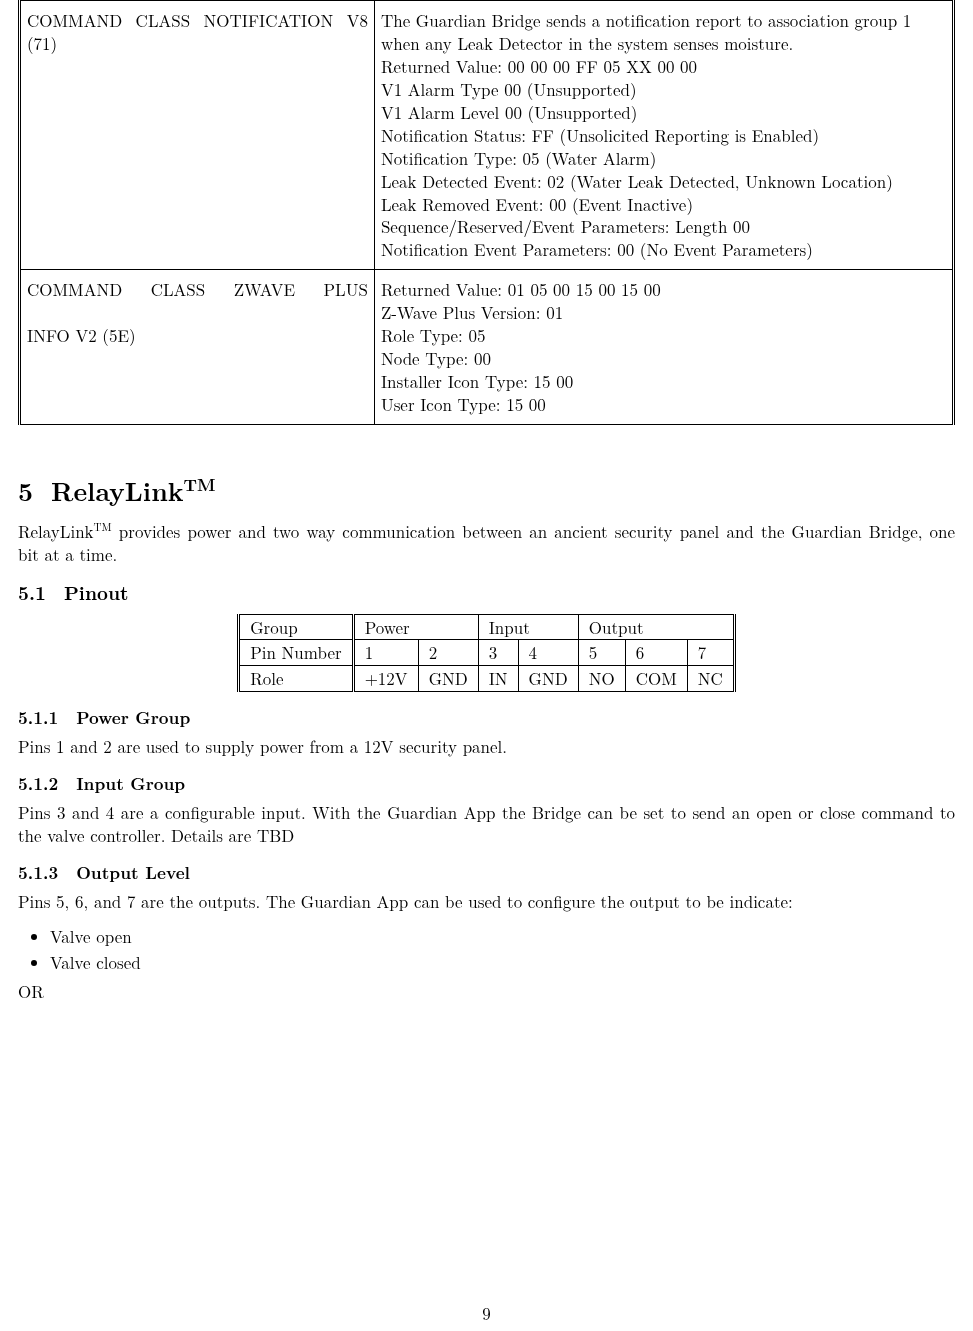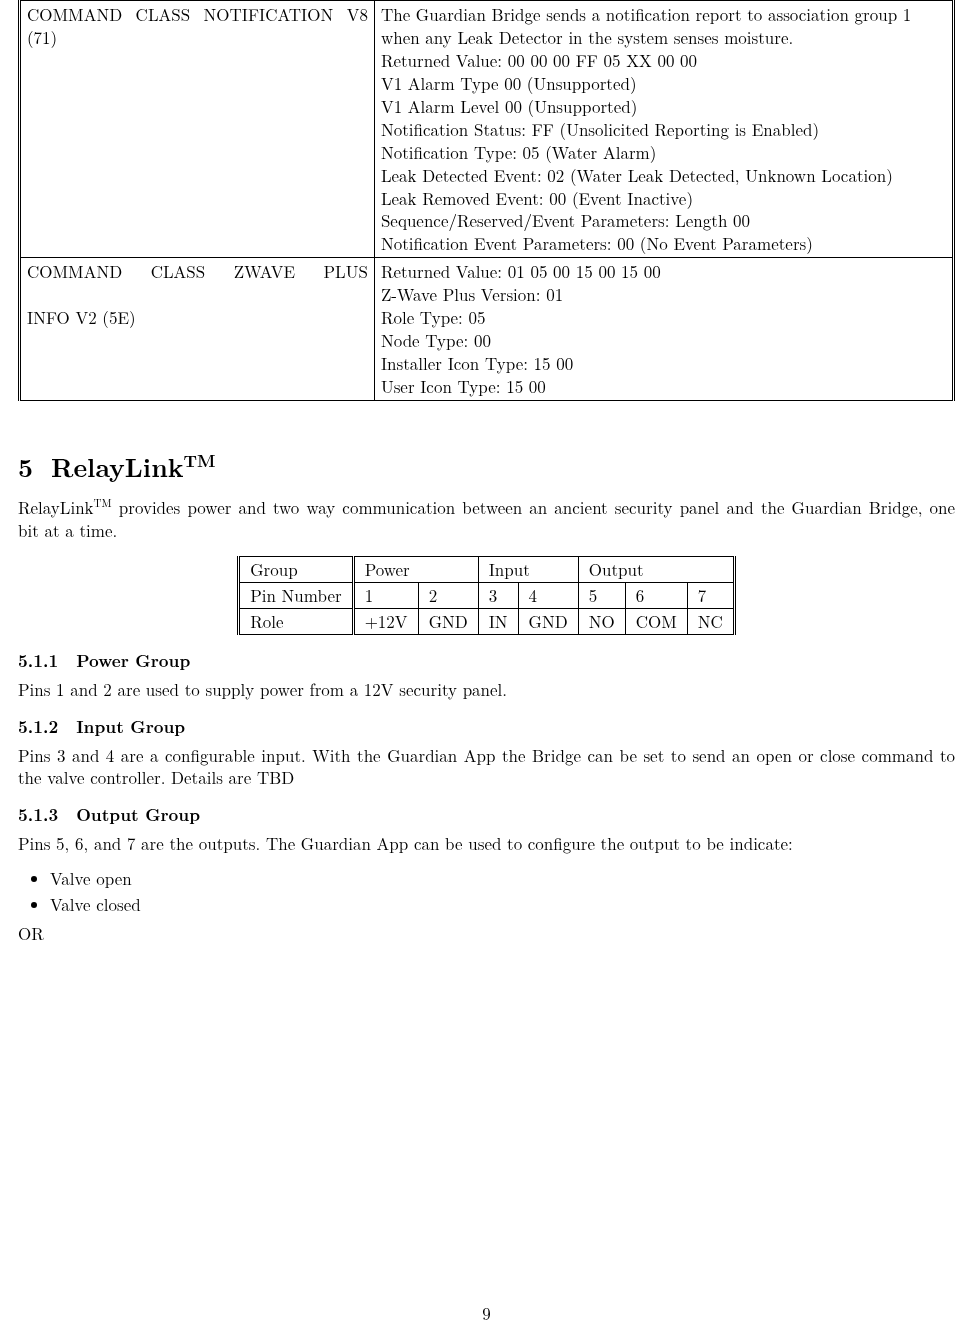--- a/index.html
+++ b/index.html
@@ -22,21 +22,21 @@
 
   
   .cmd-table {
     border-collapse: collapse;
     width: 100%;
     table-layout: fixed;
   }
   .cmd-table td {
     border: 1px solid #000;
     vertical-align: top;
-    padding: 2px 6px;
+    padding: 8px 6px;
     font-size: 17px;
   }
   .cmd-table .outer-l { border-left: 3px double #000; }
   .cmd-table .outer-r { border-right: 3px double #000; }
   .cmd-table .col-name { width: 38%; text-align: justify; }
   .cmd-table .col-desc { width: 62%; }
   .cmd-table .lines div { line-height: 1.35; }
 
   
   .justify-full {
@@ -156,20 +156,23 @@
     </tbody>
   </table>
 
   <h2 class="section">
     <span class="num">5</span><span>RelayLink</span><sup>TM</sup>
   </h2>
   <p class="body">
     <span>RelayLink</span><sup>TM</sup><span> provides power and two way communication between an ancient security panel and the Guardian Bridge, one bit at a time.</span>
   </p>
 
+  <h3 class="subsection">
+    <span class="num">5.1</span><span>Pinout</span>
+  </h3>
 
   <div class="pin-wrap">
     <table class="pin-table">
       <tbody>
           <tr>
         <td class="dbl-l dbl-sep">Group</td>
         <td colspan="2">Power</td>
         <td colspan="2">Input</td>
         <td colspan="3" class="dbl-r">Output</td>
       </tr>
@@ -201,21 +204,21 @@
     <span class="num">5.1.1</span><span>Power Group</span>
   </h4>
   <p class="body">Pins 1 and 2 are used to supply power from a 12V security panel.</p>
 
   <h4 class="subsub">
     <span class="num">5.1.2</span><span>Input Group</span>
   </h4>
   <p class="body">Pins 3 and 4 are a configurable input. With the Guardian App the Bridge can be set to send an open or close command to the valve controller. Details are TBD</p>
 
   <h4 class="subsub">
-    <span class="num">5.1.3</span><span>Output Group</span>
+    <span class="num">5.1.3</span><span>Output Level</span>
   </h4>
   <p class="body">Pins 5, 6, and 7 are the outputs. The Guardian App can be used to configure the output to be indicate:</p>
   <ul class="bul">
     <li>Valve open</li>
     <li>Valve closed</li>
   </ul>
   <div class="or-line">OR</div>
 
   <div class="page-number">9</div>
 </div>

